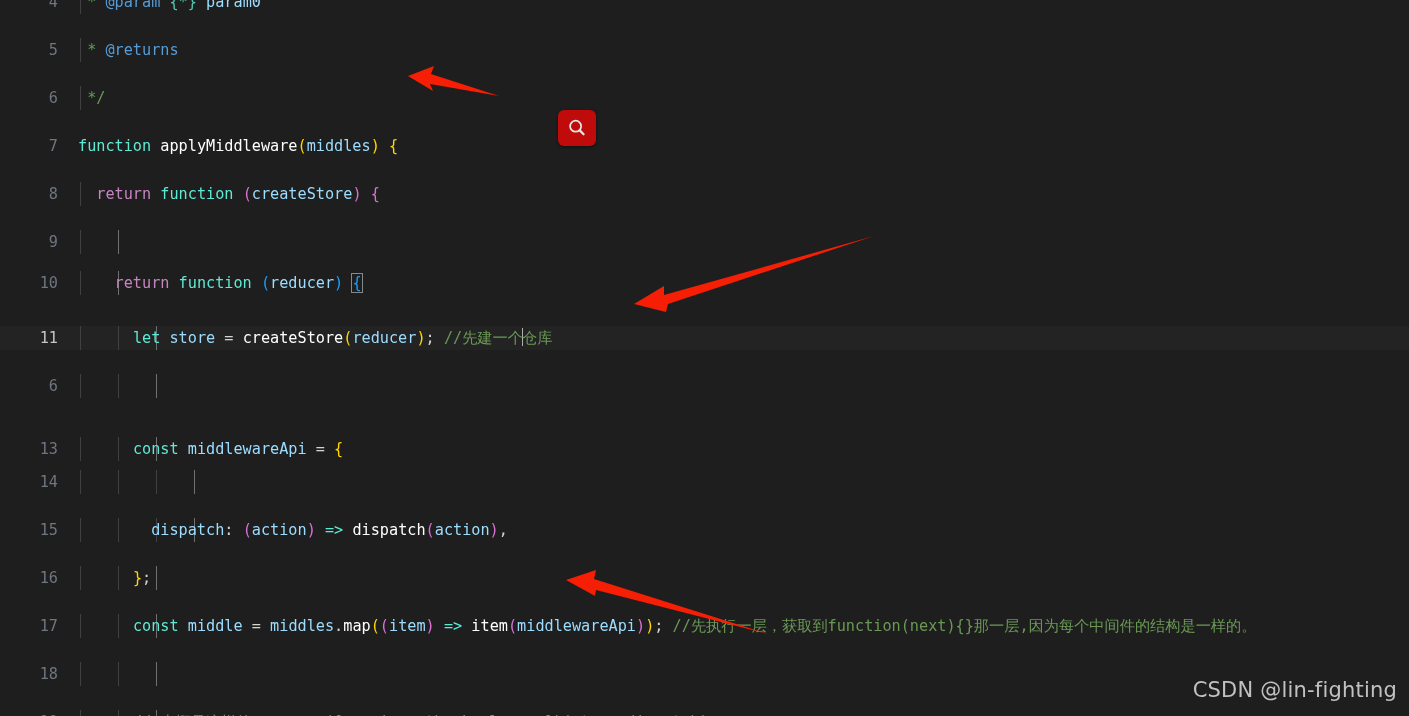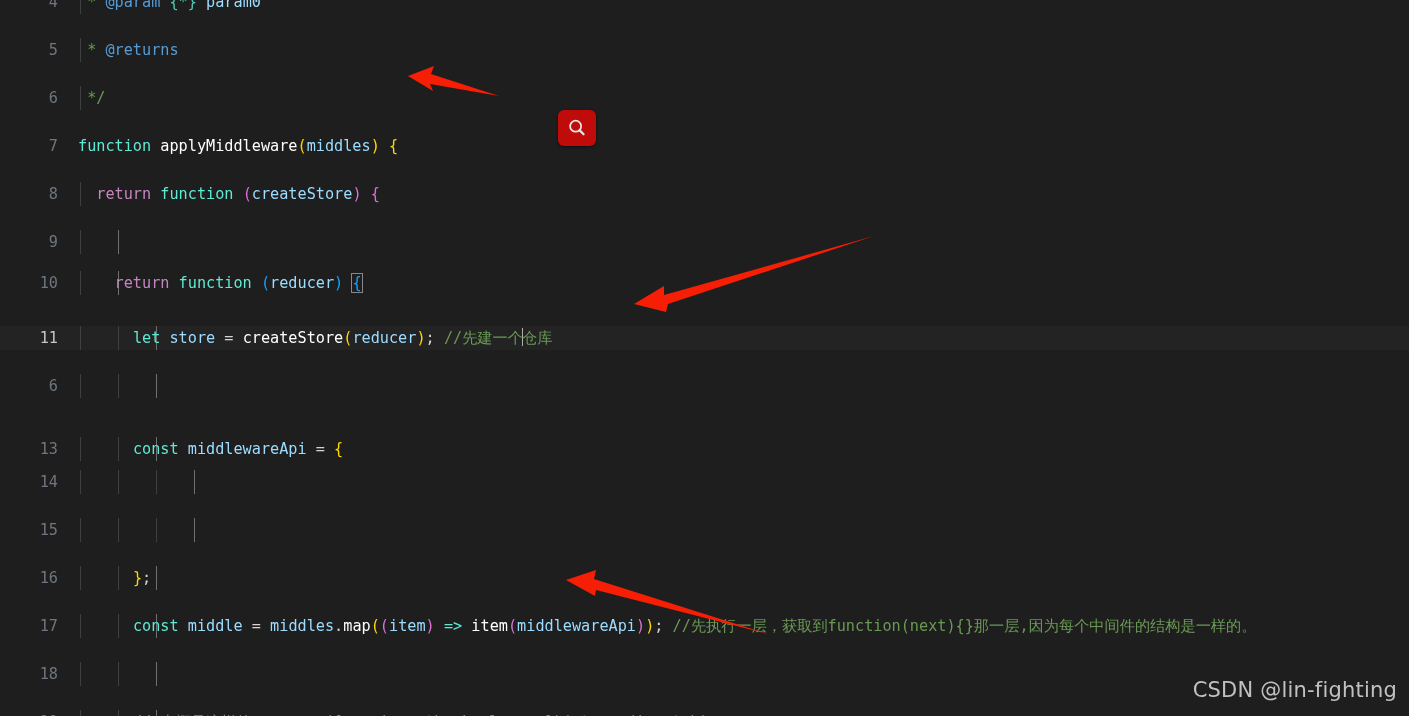--- a/index.html
+++ b/index.html
@@ -150,20 +150,21 @@
     </div>
 
     <div class="row" style="top:230px">
       <span class="ln">14</span>
       <span class="guide" style="left:80px"></span><span class="guide" style="left:118px"></span><span class="guide" style="left:156px"></span><span class="guide act" style="left:194px"></span>
     </div>
 
     <div class="row" style="top:254px">
       <span class="ln">15</span>
       <span class="guide" style="left:80px"></span><span class="guide" style="left:118px"></span><span class="guide" style="left:156px"></span><span class="guide act" style="left:194px"></span>
+      <span class="txt">        <span class="var">dispatch</span><span class="op">:</span> <span class="p2">(</span><span class="var">action</span><span class="p2">)</span> <span class="kw">=&gt;</span> <span class="fn">dispatch</span><span class="p2">(</span><span class="var">action</span><span class="p2">)</span><span class="op">,</span></span>
     </div>
 
     <div class="row" style="top:278px">
       <span class="ln">16</span>
       <span class="guide" style="left:80px"></span><span class="guide" style="left:118px"></span><span class="guide act" style="left:156px"></span>
       <span class="txt">      <span class="p1">}</span><span class="op">;</span></span>
     </div>
 
     <div class="row" style="top:302px">
       <span class="ln">17</span>

